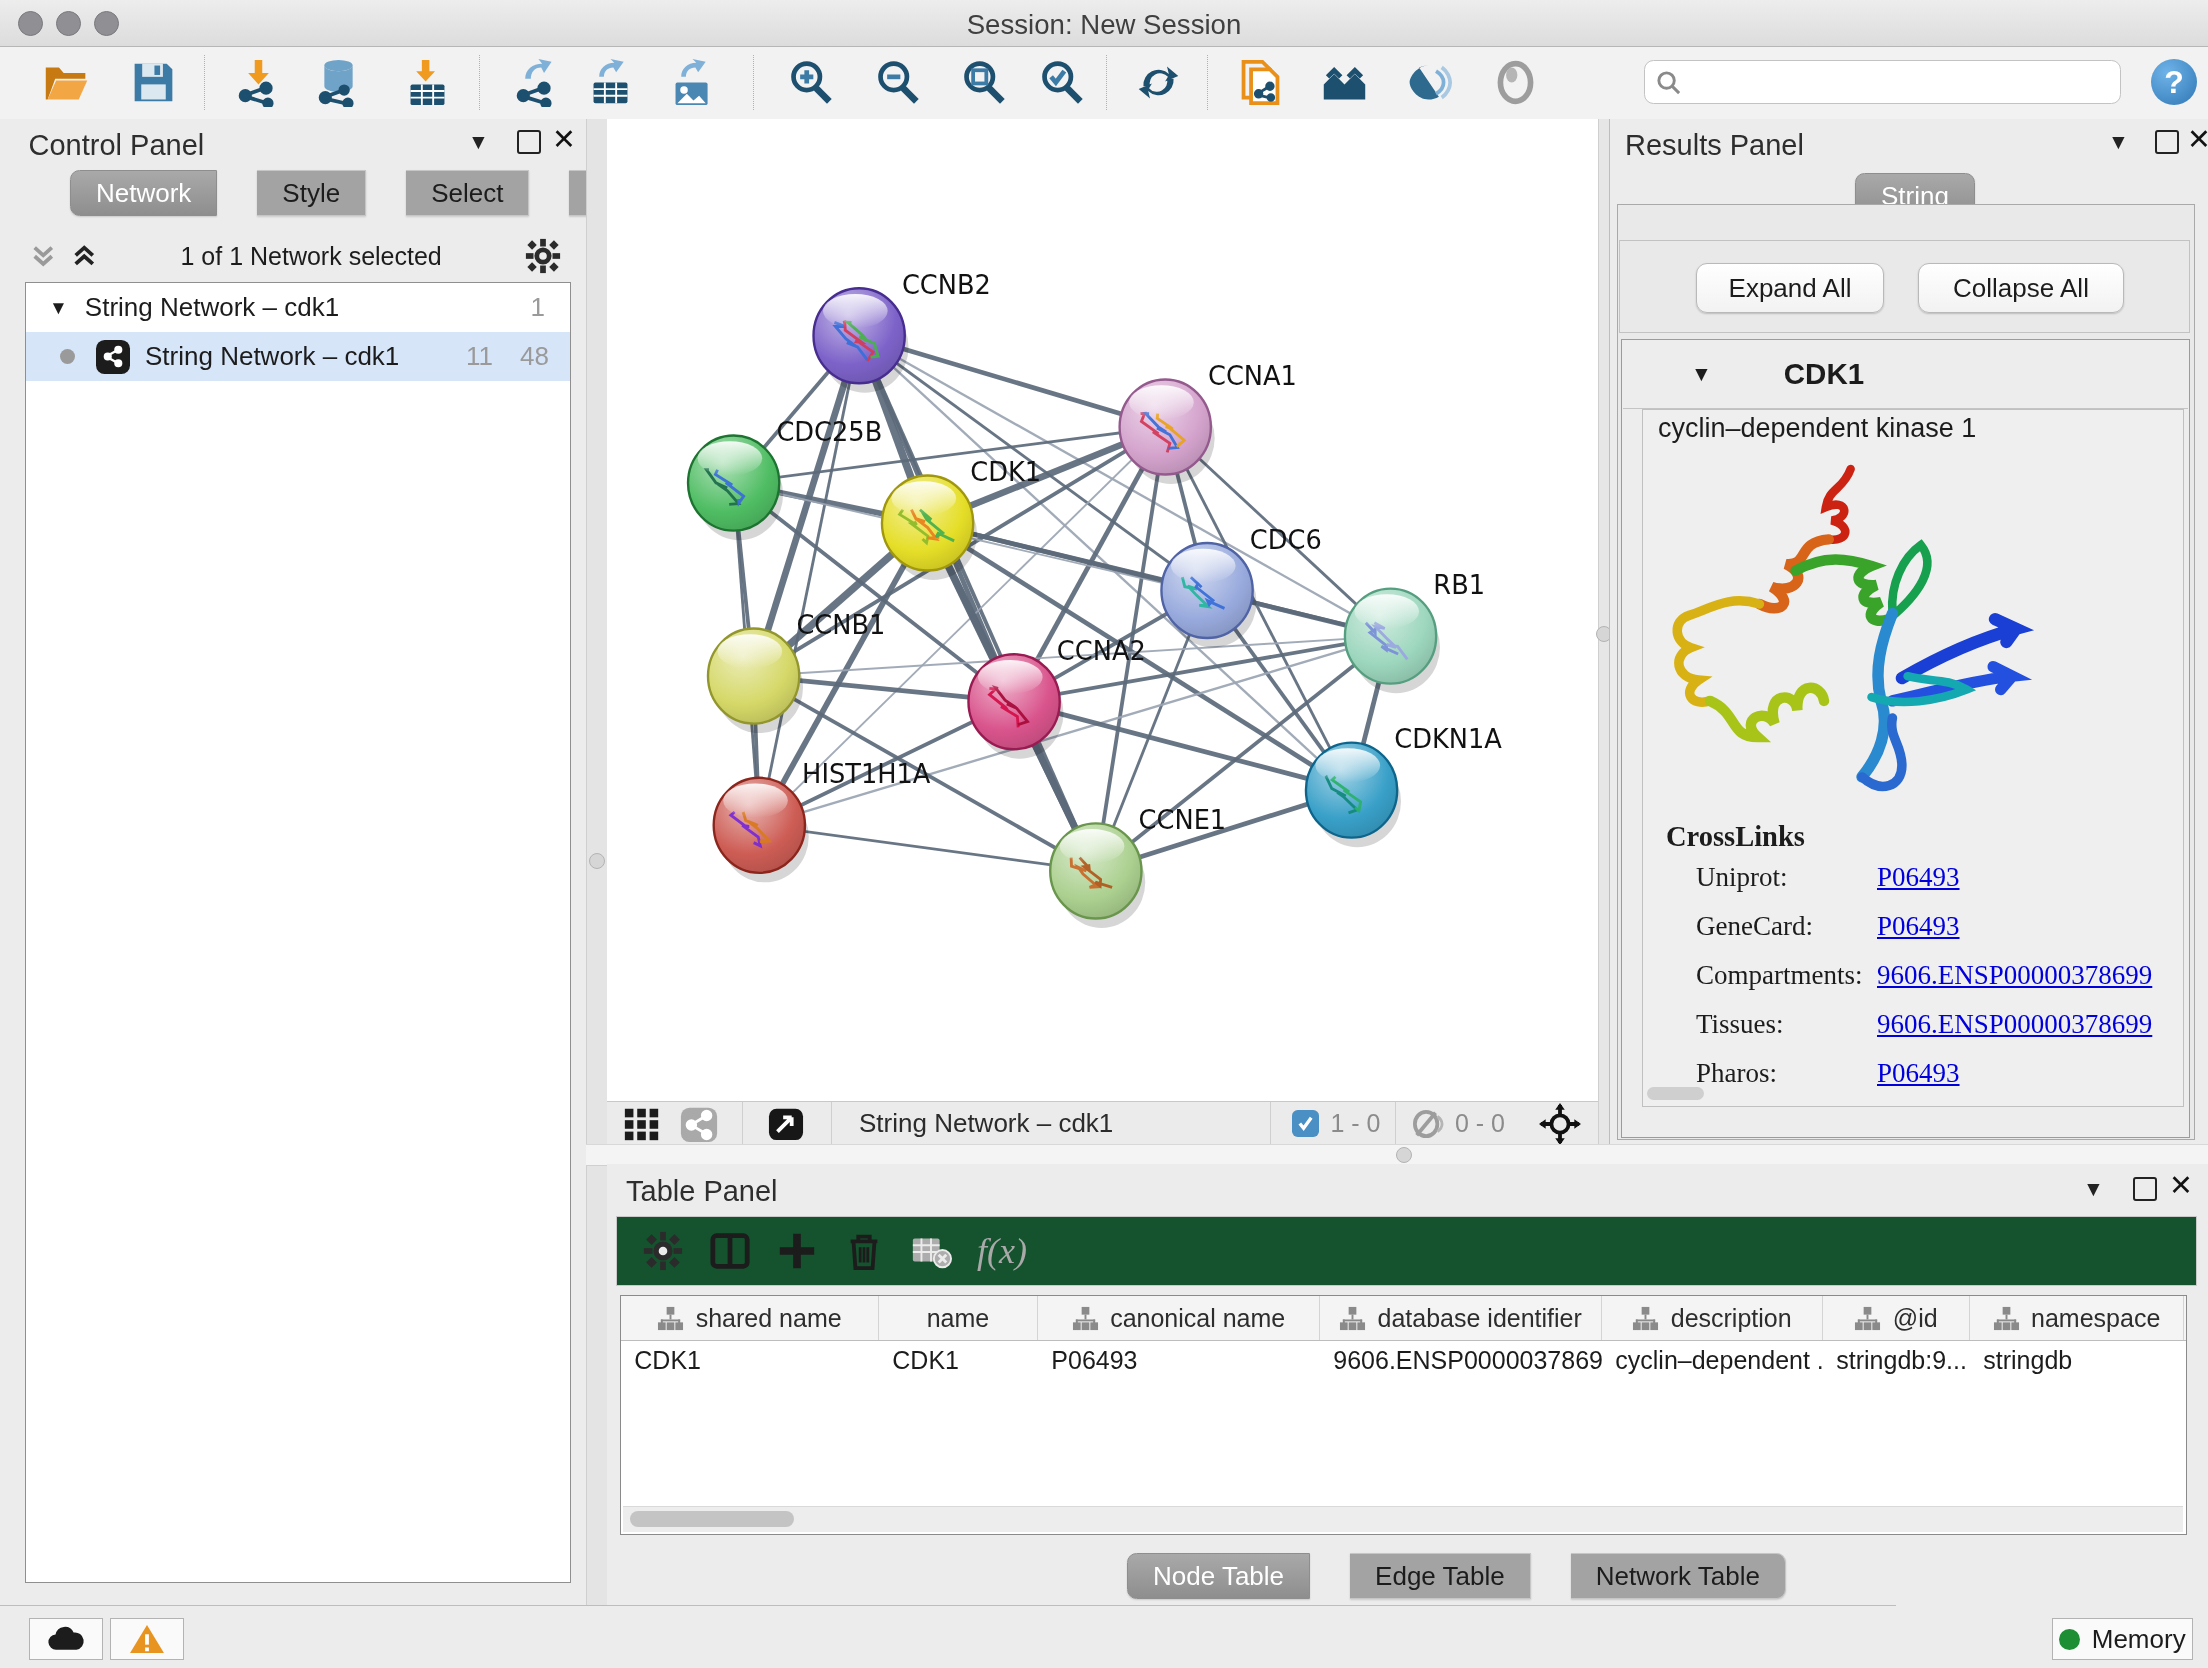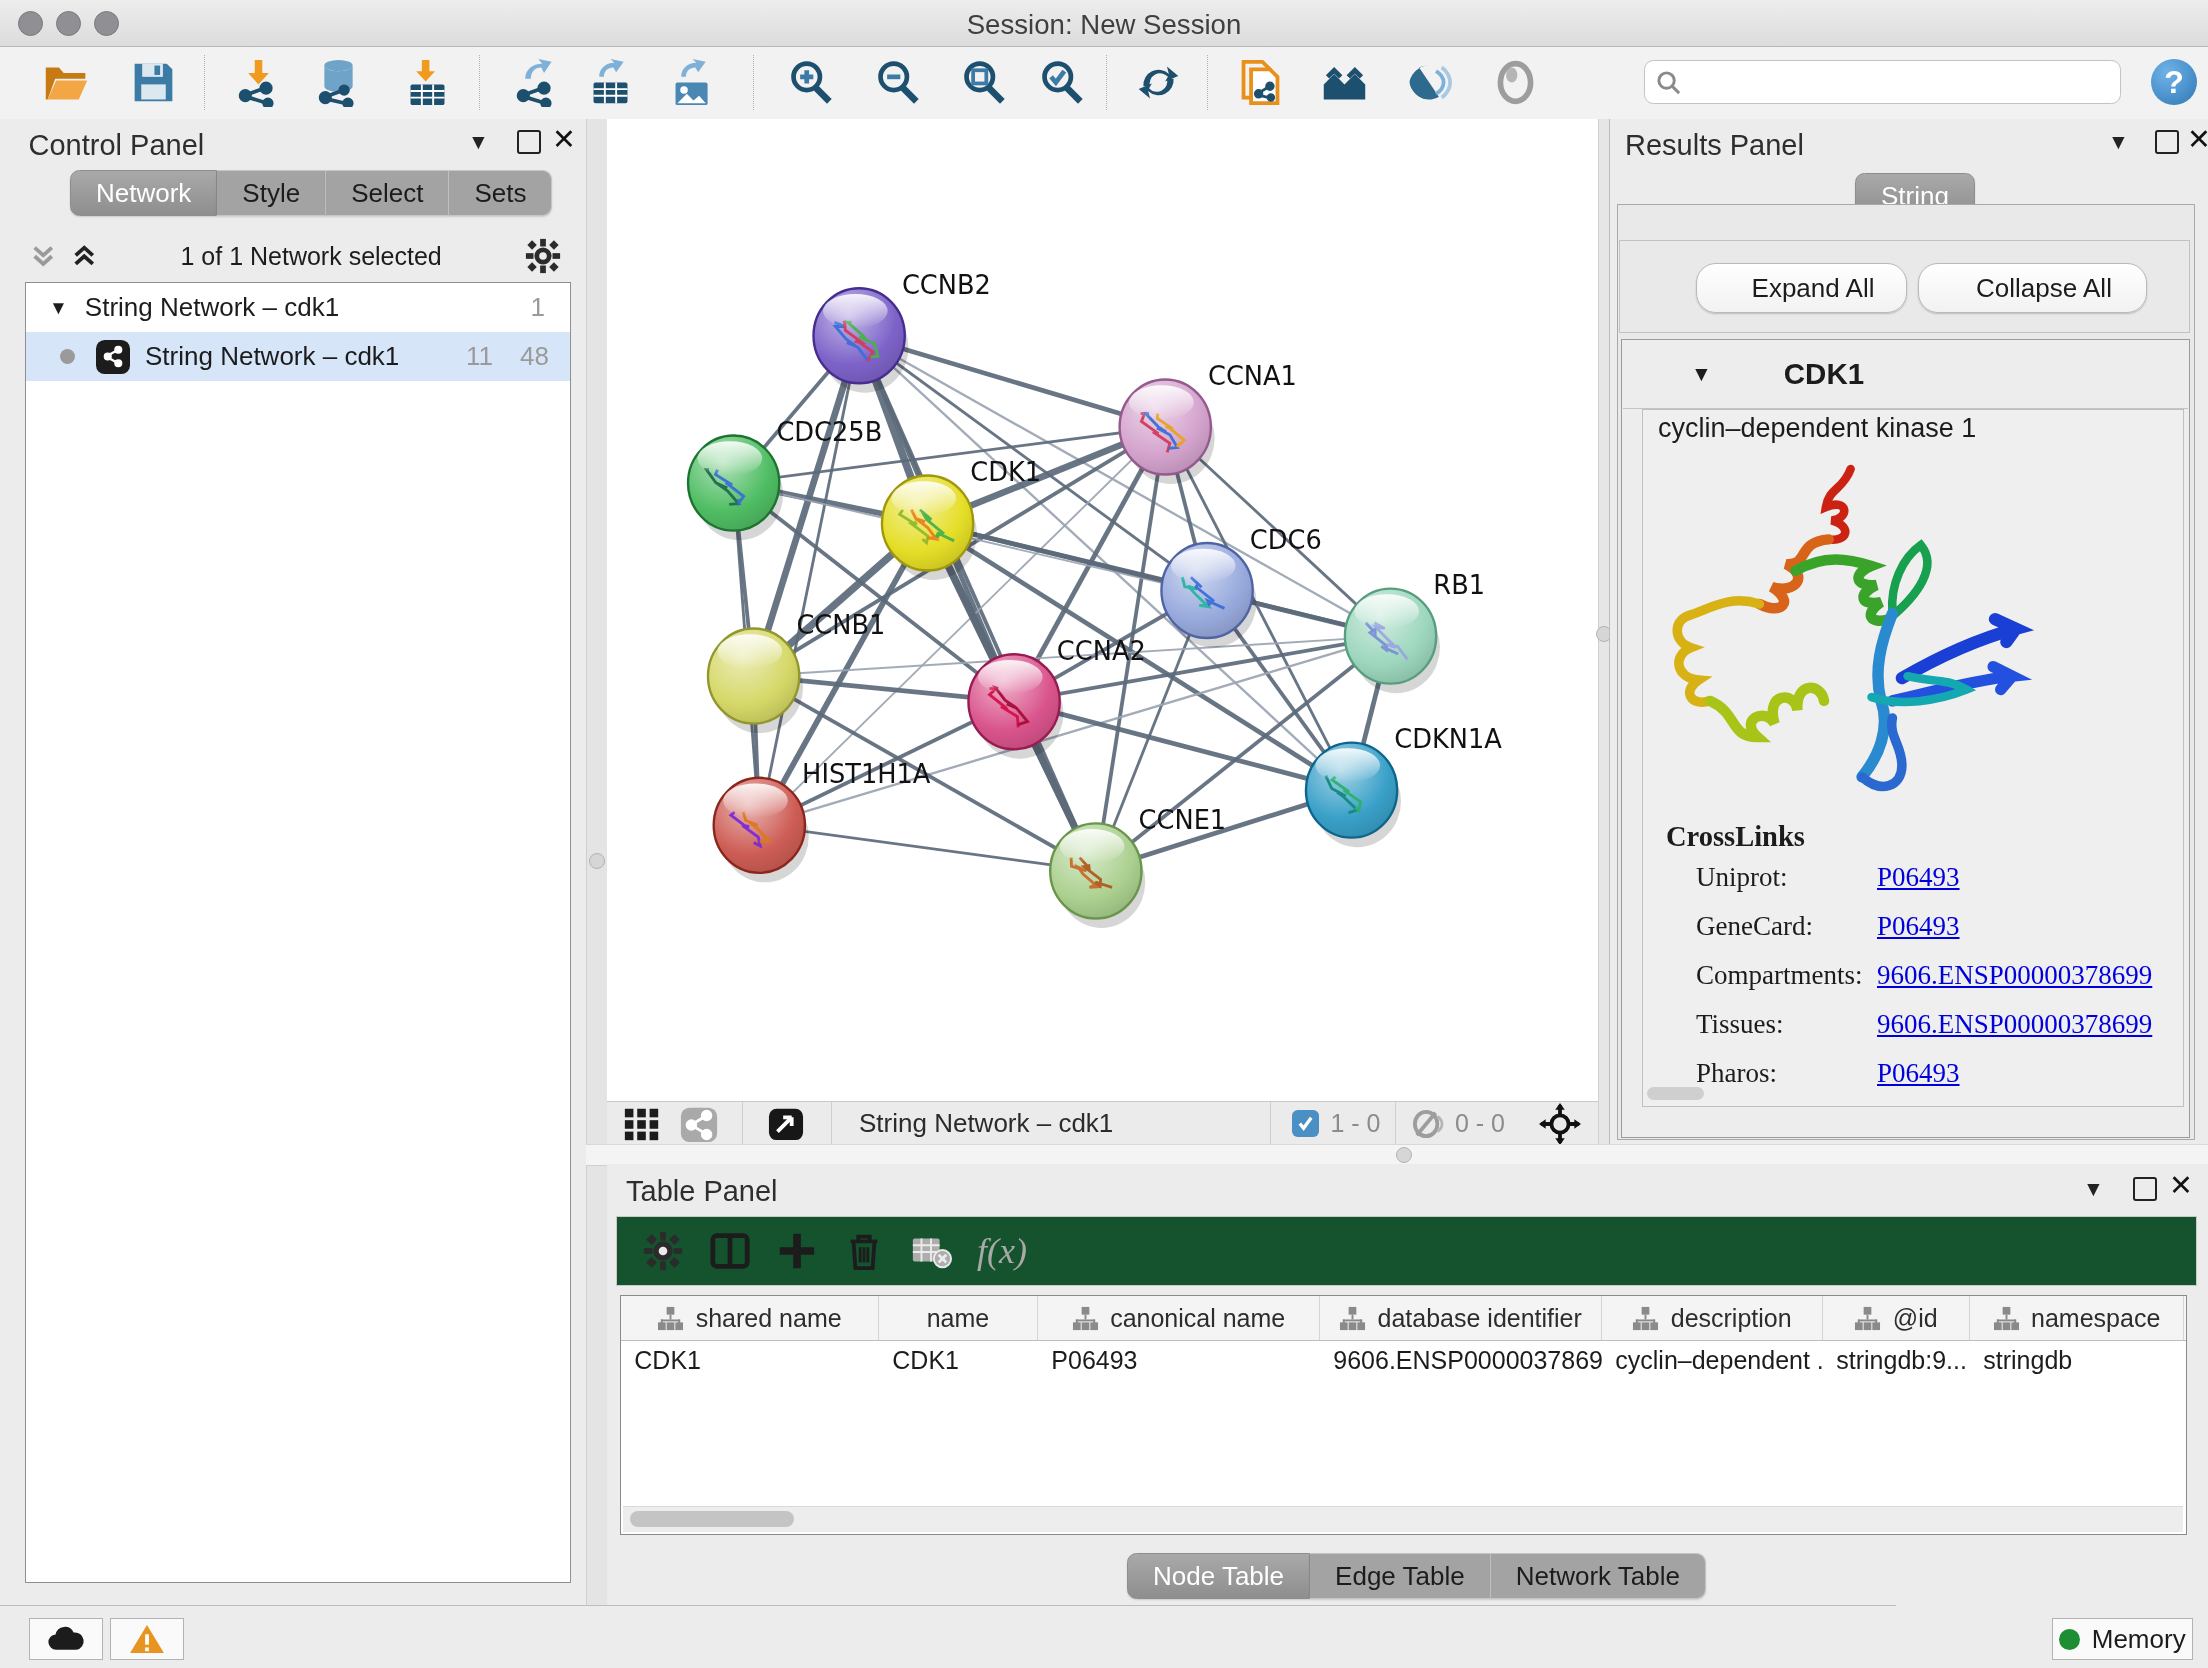--- a/index.html
+++ b/index.html
@@ -25,21 +25,21 @@
   #search-input{border:none;outline:none;font-size:24px;width:409px;background:transparent;}
   #help-btn{left:2151px;top:12.4px;width:46px;height:46px;border-radius:50%;
     background:radial-gradient(circle at 35% 30%,#6fb3e8,#2f77b5);color:#fff;font-size:32px;font-weight:bold;
     display:flex;align-items:center;justify-content:center;cursor:pointer;}
   
   .panel-title{font-size:29px;color:#2e2e2e;}
   .win-min{font-size:21px;color:#222;cursor:pointer;}
   .win-box{width:20px;height:20px;border:2.9px solid #222;border-radius:2.9px;cursor:pointer;}
   .win-x{font-size:28.5px;font-weight:bold;color:#111;line-height:21px;cursor:pointer;}
   
-  .seg{display:flex;}
+  .seg{display:flex;gap:40px;}
   .seg .tab{height:44px;display:flex;align-items:center;justify-content:center;
     background:#a3a3a3;border:1px solid #c6c6c6;border-left:none;font-size:26px;cursor:pointer;padding:0 25px;
     box-shadow:0 1px 1.9px rgba(0,0,0,.15);}
   .seg .tab:first-child{border-left:1px solid #c6c6c6;border-radius:9.5px 0 0 9.5px;}
   .seg .tab:last-child{border-radius:0 9.5px 9.5px 0;}
   .seg .tab.active{background:linear-gradient(#a9a9a9,#8e8e8e);color:#fff;border-color:#8e8e8e;}
   .seg .tab.single{border-radius:9.5px;border-left:1px solid #8e8e8e;}
   
   #control-panel{left:0;top:119px;width:586px;height:1487px;background:#ececec;}
   #cp-divider{left:586px;top:119px;width:21px;height:1487px;background:#e4e4e4;border-left:1px solid #cfcfcf;border-right:1px solid #bdbdbd;}
@@ -54,22 +54,22 @@
   #net-divider-r{left:1598px;top:119px;width:11.4px;height:1025px;background:#e6e6e6;border-left:1px solid #cfcfcf;}
   #net-toolbar{left:607px;top:1101px;width:991px;height:43px;background:#ebebeb;border-top:1px solid #c8c8c8;
     display:flex;align-items:center;}
   .nt-sep{width:0;height:43px;border-left:1px solid #cfcfcf;}
   .handle-dot{width:14.3px;height:14.3px;border-radius:50%;background:#d6d6d6;border:1px solid #b3b3b3;}
   #h-divider{left:586px;top:1144px;width:1623px;height:20px;background:#f4f4f4;border-top:1px solid #d8d8d8;border-bottom:1px solid #d0d0d0;}
   
   #results-panel{left:1609px;top:119px;width:599px;height:1025px;background:#ececec;border-left:1px solid #bdbdbd;box-sizing:border-box;}
   #rp-outer{left:1617px;top:204px;width:576px;height:934px;border:1px solid #a9a9a9;background:#e9e9e9;}
   #rp-btnbox{left:1619px;top:240px;width:571px;height:93px;border:1px solid #c2c2c2;background:#e9e9e9;box-sizing:border-box;}
-  .rp-btn{height:48px;background:linear-gradient(#ffffff,#f2f2f2);border:1px solid #b9b9b9;border-radius:20px;
-    font-size:26px;display:flex;align-items:center;justify-content:center;cursor:pointer;box-shadow:0 1px 1.9px rgba(0,0,0,.2);padding-left:23px;}
+  .rp-btn{height:48px;background:linear-gradient(#ffffff,#f2f2f2);border:1px solid #b9b9b9;border-radius:11px;
+    font-size:26px;display:flex;align-items:center;justify-content:center;cursor:pointer;box-shadow:0 1px 1.9px rgba(0,0,0,.2);}
   #rp-tree{left:1621px;top:339px;width:569px;height:799px;border:1px solid #9b9b9b;background:#ededed;box-sizing:border-box;}
   #rp-gene-row{left:1623px;top:340px;width:565px;height:68px;background:#ededed;border-bottom:1px solid #c4c4c4;
     display:flex;align-items:center;}
   #rp-content{left:1642px;top:409px;width:542px;height:698px;background:#efefef;border:1px solid #c0c0c0;box-sizing:border-box;}
   .serif{font-family:"Liberation Serif","DejaVu Serif",serif;}
   .xlink{color:#0000dd;text-decoration:underline;cursor:pointer;}
   .xl-row{display:flex;font-size:27px;height:49px;align-items:center;}
   
   #table-panel{left:607px;top:1164px;width:1602px;height:441px;background:#ececec;}
   #tp-toolbox{left:616px;top:1216px;width:1581px;height:70px;border:1px solid #c9c9c9;background:#14532d;box-sizing:border-box;display:flex;align-items:center;}

